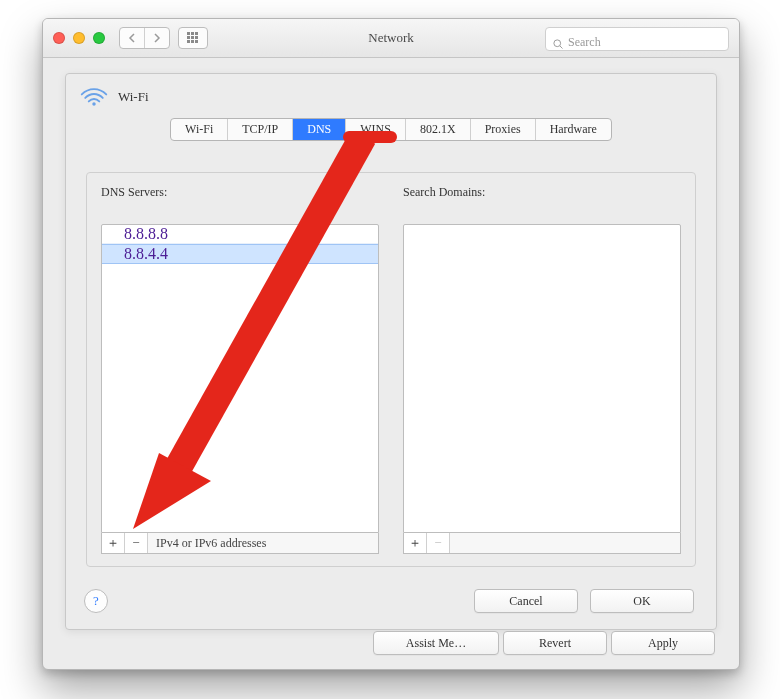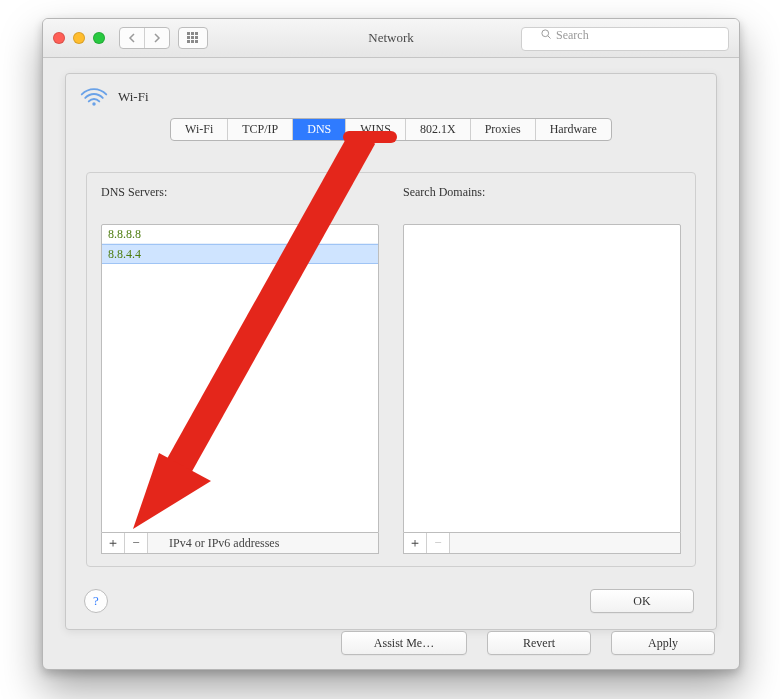--- a/index.html
+++ b/index.html
@@ -108,22 +108,22 @@
   .search {
     position:absolute;
     right:10px;
     top:8px;
     width:170px;
     height:22px;
     background:#fff;
     border:1px solid #cfcfcf;
     border-radius:4px;
     display:flex;
-    align-items:flex-start;
-    padding:0 18px;
+    align-items:flex-end;
+    padding:0 6px;
     color:#9a9a9a;
     gap:4px;
   }
   .search svg { width:12px; height:12px; flex:none; }
   .search .placeholder { font-size:12px; }
 
   
   .sheet {
     position:absolute;
     left:22px; right:22px;
@@ -196,23 +196,23 @@
   }
   .listbox {
     flex:1;
     background:#fff;
     border:1px solid #bdbdbd;
     border-radius:2px 2px 0 0;
     overflow:auto;
     min-height:280px;
   }
   .listbox .row {
-    font-size:12px;
-    color:#4d7c0f;
-    padding:1px 6px;
+    font-size:16px;
+    color:#4c1d95;
+    padding:1px 22px;
     height:16px;
     line-height:16px;
     border-bottom:1px solid #e8f0fb;
   }
   .listbox .row.selected {
     background:#cfe4ff;
     border-top:1px solid #9fc4f5;
     border-bottom:1px solid #9fc4f5;
   }
   .list-footer {
@@ -227,21 +227,21 @@
     width:22px; height:20px;
     display:flex; align-items:center; justify-content:center;
     border-right:1px solid #d0d0d0;
     color:#444;
     font-size:13px;
     user-select:none;
     background:#fff;
   }
   .sq-btn.disabled { color:#bbb; }
   .hint {
-    margin-left:21px;
+    margin-left:8px;
     font-size:12px;
     color:#444;
   }
 
   .help-btn {
     position:absolute;
     left:18px;
     bottom:16px;
     width:22px; height:22px;
     border-radius:50%;
@@ -272,21 +272,21 @@
     display:flex; align-items:center; justify-content:center;
     box-shadow: 0 1px 0 rgba(0,0,0,0.03);
     user-select:none;
   }
 
   .bottom-buttons {
     position:absolute;
     right:24px;
     bottom:14px;
     display:flex;
-    gap:20px;
+    gap:4px;
   }
 
   
   .arrow {
     position:absolute;
     left:70px;
     top:112px;
     width:310px;
     height:410px;
     pointer-events:none;
@@ -400,20 +400,21 @@
             </div>
           </div>
         </div>
       </div>
 
       <div class="help-btn">
         <span>?</span>
       </div>
 
       <div class="sheet-buttons">
+        <div class="mac-btn">Cancel</div>
         <div class="mac-btn">OK</div>
       </div>
     </div>
 
     <div class="bottom-buttons">
       <div class="mac-btn" style="min-width:96px">Assist Me…</div>
       <div class="mac-btn">Revert</div>
       <div class="mac-btn">Apply</div>
     </div>
 

